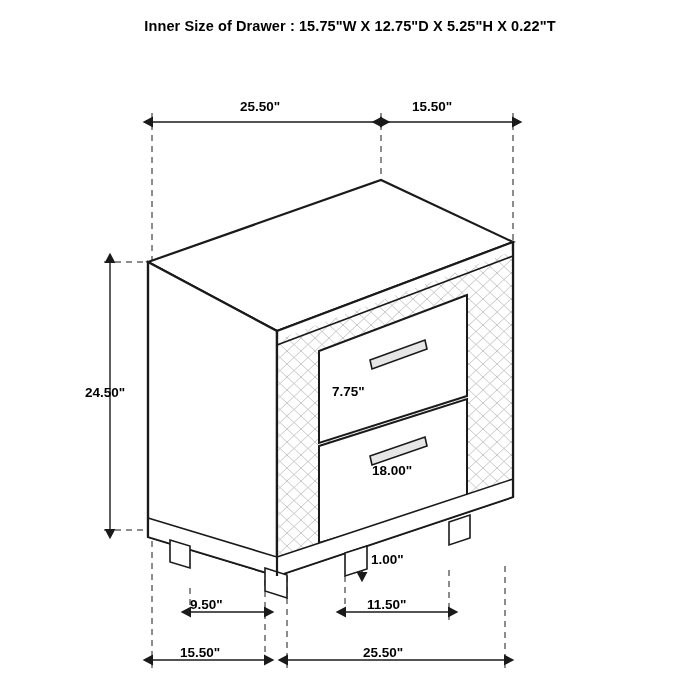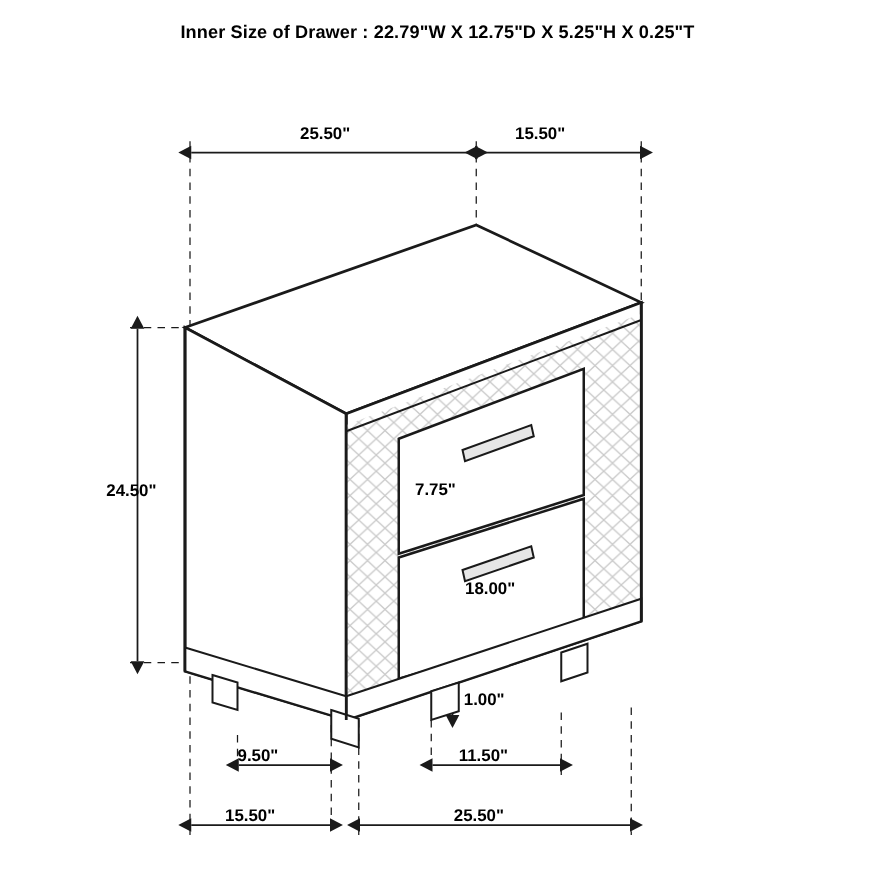--- a/index.html
+++ b/index.html
@@ -41,21 +41,21 @@
     font-size: 13.5px;
     font-weight: bold;
     white-space: nowrap;
   }
 </style>
 </head>
 <body>
 
 <div id="root">
 
-  <div id="title">Inner Size of Drawer : 22.79"W X 12.75"D X 5.25"H X 0.25"T</div>
+  <div id="title">Inner Size of Drawer : 15.75"W X 12.75"D X 5.25"H X 0.22"T</div>
 
   <svg class="diagram" viewBox="0 0 700 700">
     <defs>
       <marker id="arrowL" markerWidth="9" markerHeight="9" refX="8" refY="4.5" orient="auto" markerUnits="strokeWidth">
         <path d="M8,0.6 L0.6,4.5 L8,8.4 z" fill="#1a1a1a"></path>
       </marker>
       <marker id="arrowR" markerWidth="9" markerHeight="9" refX="1" refY="4.5" orient="auto" markerUnits="strokeWidth">
         <path d="M1,0.6 L8.4,4.5 L1,8.4 z" fill="#1a1a1a"></path>
       </marker>
       <pattern id="diamond" width="14" height="13" patternUnits="userSpaceOnUse">

